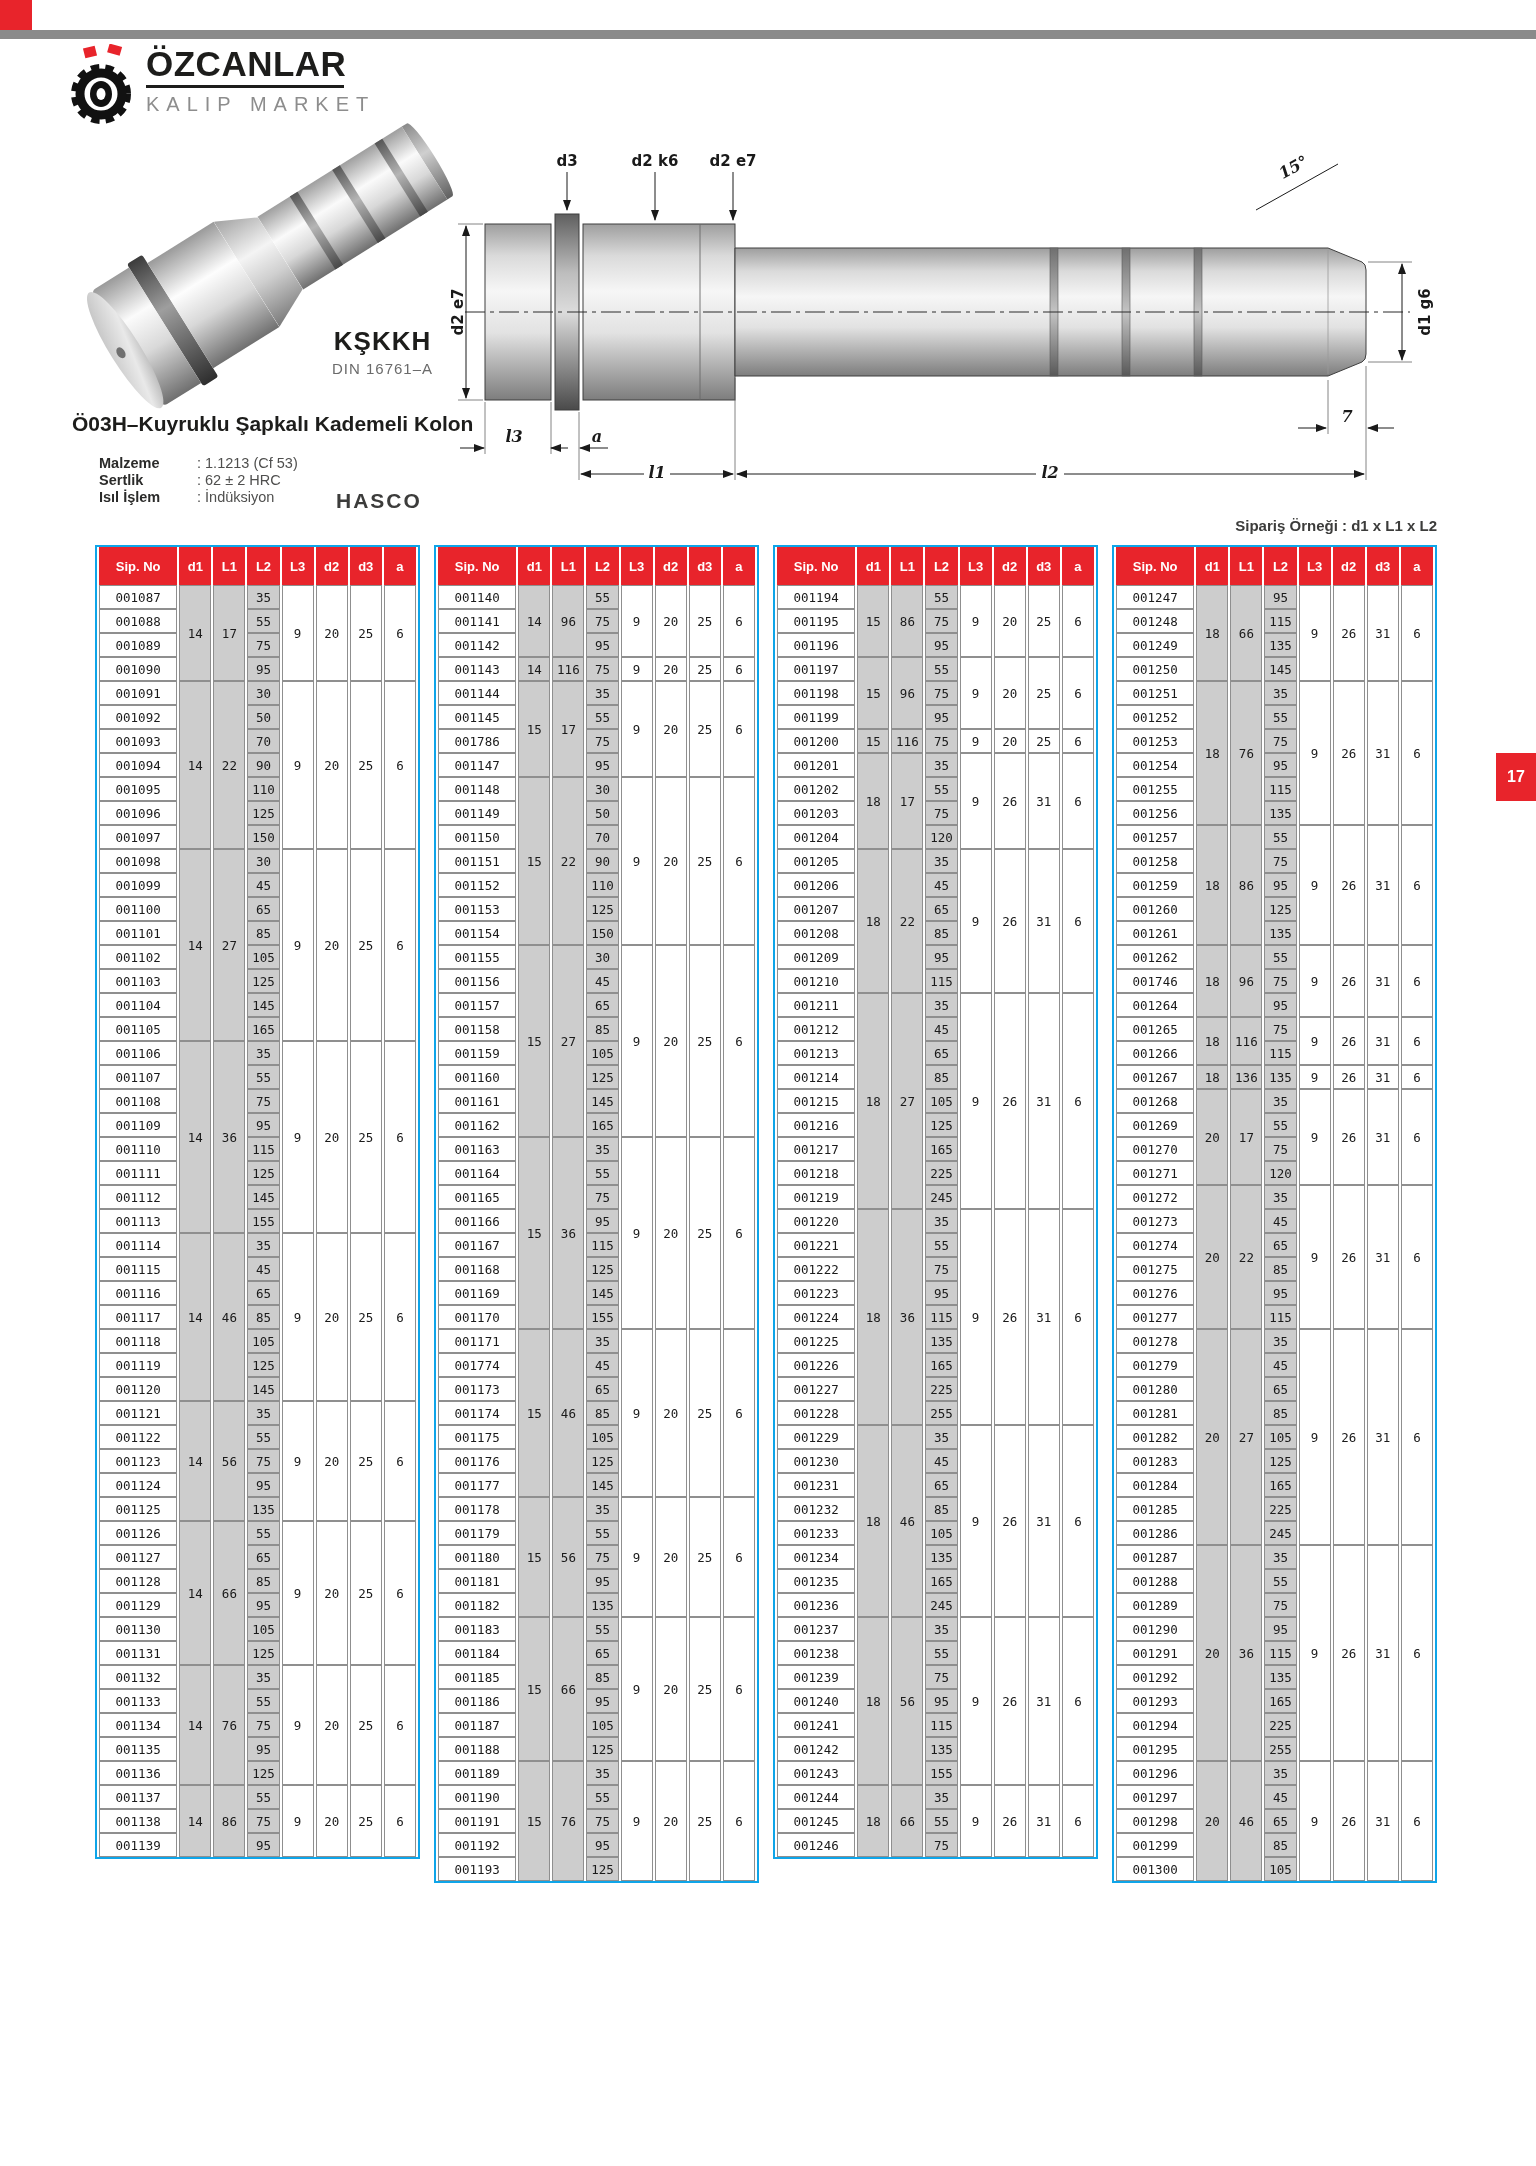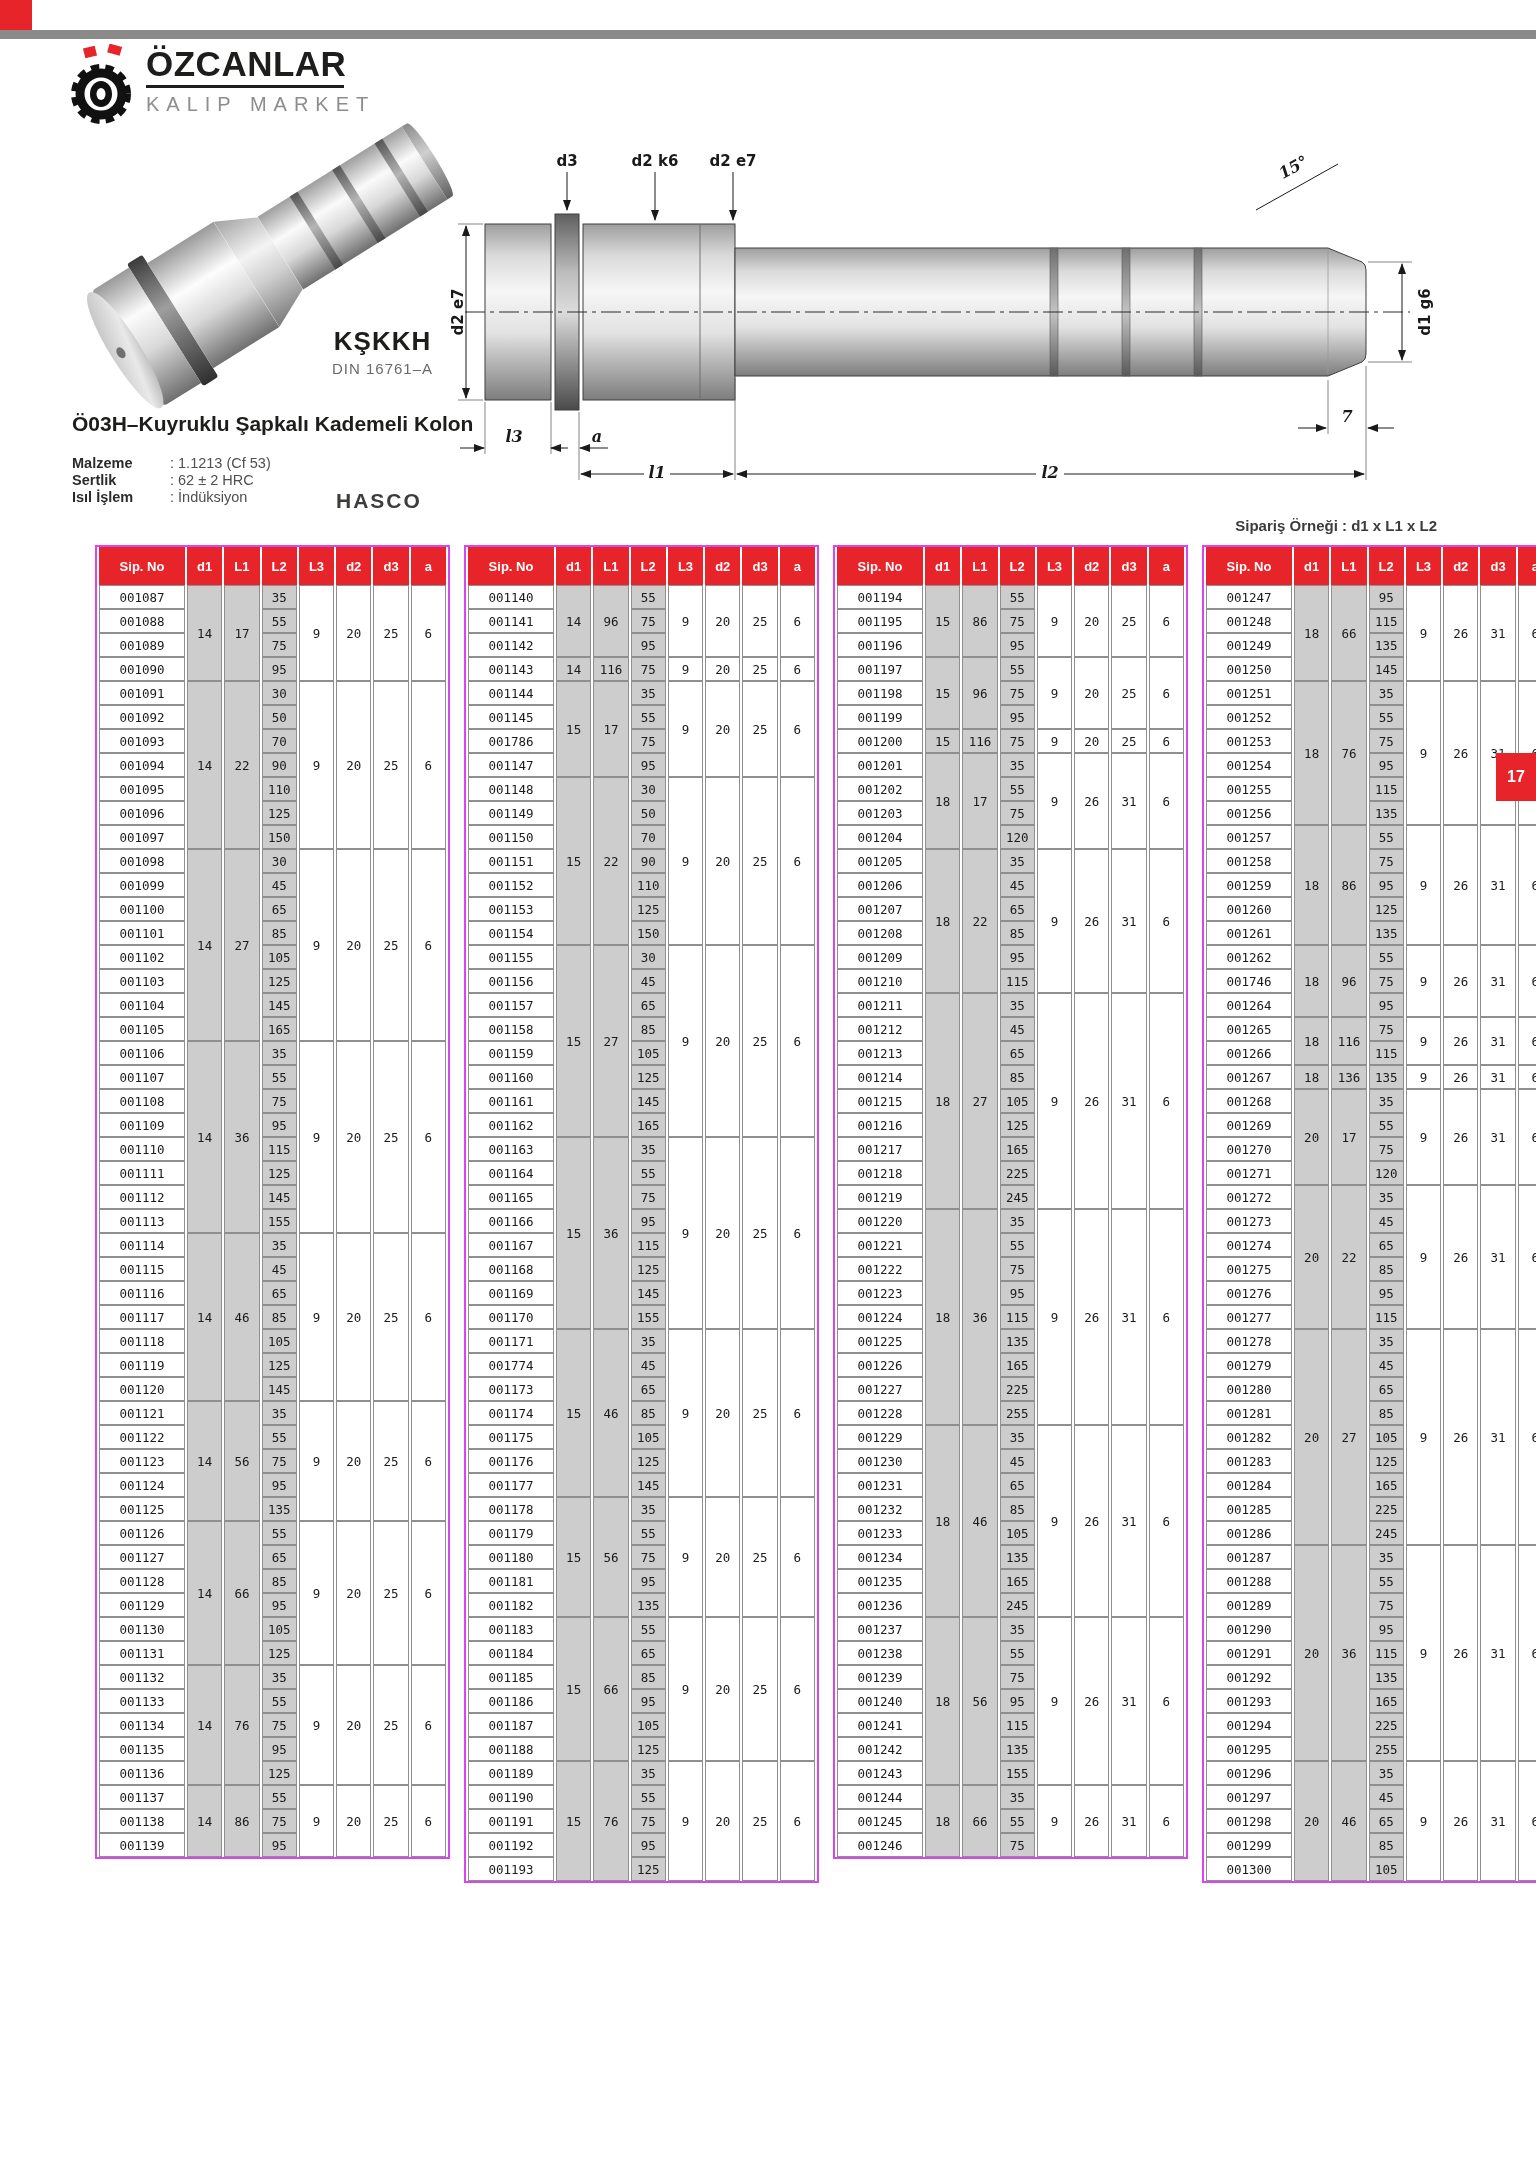--- a/index.html
+++ b/index.html
@@ -33,34 +33,34 @@
   .p-groove { position:absolute; top:0; width:9px; height:86px; background:linear-gradient(#565656,#b5b5b5 45%,#474747); }
   .p-end  { width:12px; height:86px; background:linear-gradient(#8a8a8a,#cfcfcf 40%,#5f5f5f); border-radius:0 6px 6px 0 / 0 50% 50% 0; }
 
   .code-block { position:absolute; left:295px; top:326px; width:175px; text-align:center; }
   .code-main { font-size:26px; font-weight:800; color:#1d1d1b; letter-spacing:1px; }
   .code-std  { font-size:15px; color:#6b6b6b; letter-spacing:1px; margin-top:3px; }
 
   .prod-name { position:absolute; left:72px; top:412px; font-size:21px; font-weight:700; color:#1d1d1b; }
   .specs { position:absolute; left:72px; top:455px; font-size:14.5px; color:#4f4f4e; }
   .specs .row { display:flex; line-height:17px; }
-  .specs .lab { width:98px; font-weight:700; color:#2b2b2a; }
+  .specs .lab { width:98px; font-weight:700; color:#2b2b2a;margin-left:27px; }
   .hasco { position:absolute; left:336px; top:489px; font-size:21px; font-weight:700; color:#3c3c3b; letter-spacing:2px; }
   .order-ex { position:absolute; left:1037px; top:517px; width:400px; text-align:right;
     font-size:15px; font-weight:700; color:#3c3c3b; }
 
   
   .drawing { position:absolute; left:450px; top:140px; }
   .dtxt  { font-family:"DejaVu Sans", sans-serif; font-size:15px; font-weight:bold; fill:#1a1a1a; }
   .ditl  { font-family:"DejaVu Serif", serif; font-style:italic; font-size:16px; font-weight:bold; fill:#1a1a1a; }
 
   
   .tables-row { position:absolute; left:95px; top:545px; display:flex; gap:14px; }
-  table.spec { border-collapse:separate; border-spacing:2px 0; table-layout:fixed; width:355px;
-    border:2px solid #d946ef; background:#fff; }
+  table.spec { border-collapse:separate; border-spacing:2px 0; table-layout:fixed; width:325px;
+    border:2px solid #0ea5e9; background:#fff; }
   table.spec th { background:var(--accent); color:#fff; font-size:13px; font-weight:700; height:38px; }
   table.spec td { border:1px solid #8f8f8f; height:24px; text-align:center;
     font-family:"DejaVu Sans Mono", monospace; font-size:12.5px; color:#1a1a1a; overflow:hidden; }
   td.c-no    { background:#fff; }
   td.c-shade { background:#cdcdcd; }
   td.c-plain { background:#fff; }
   td.ge      { border-bottom:2px solid #6b6b6b; }
 
   .page-tab { position:absolute; left:1496px; top:753px; width:40px; height:48px; background:var(--accent);
     color:#fff; font-size:16px; font-weight:700; display:flex; align-items:center; justify-content:center; }

